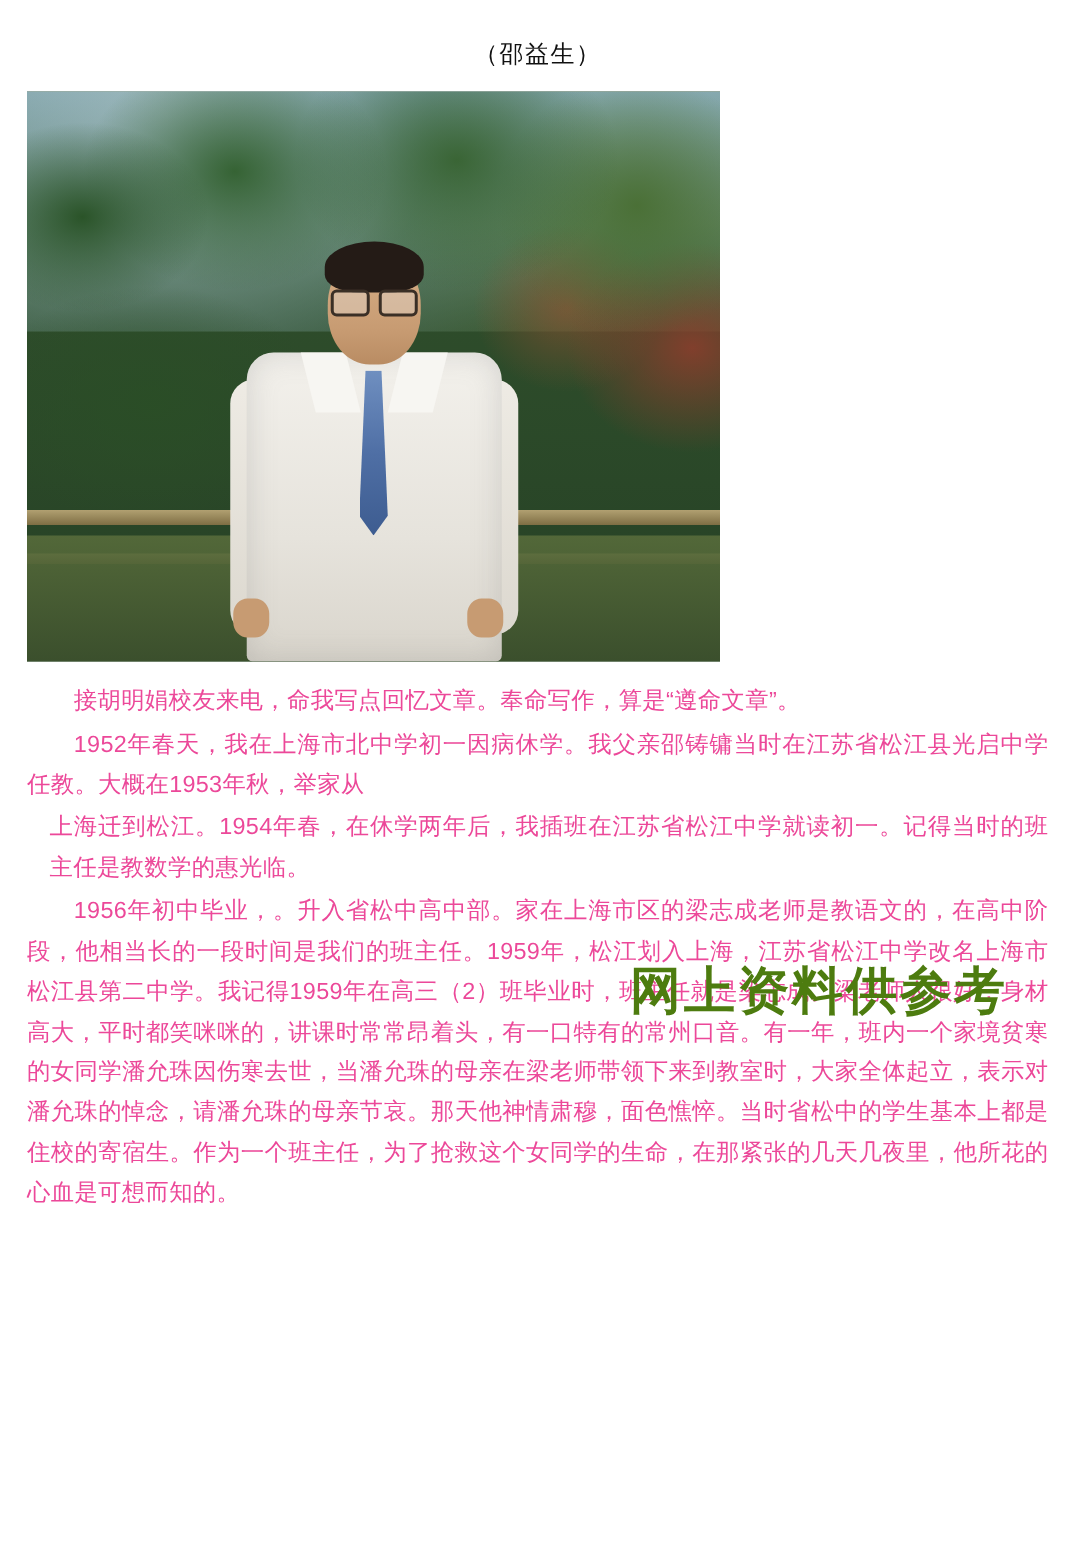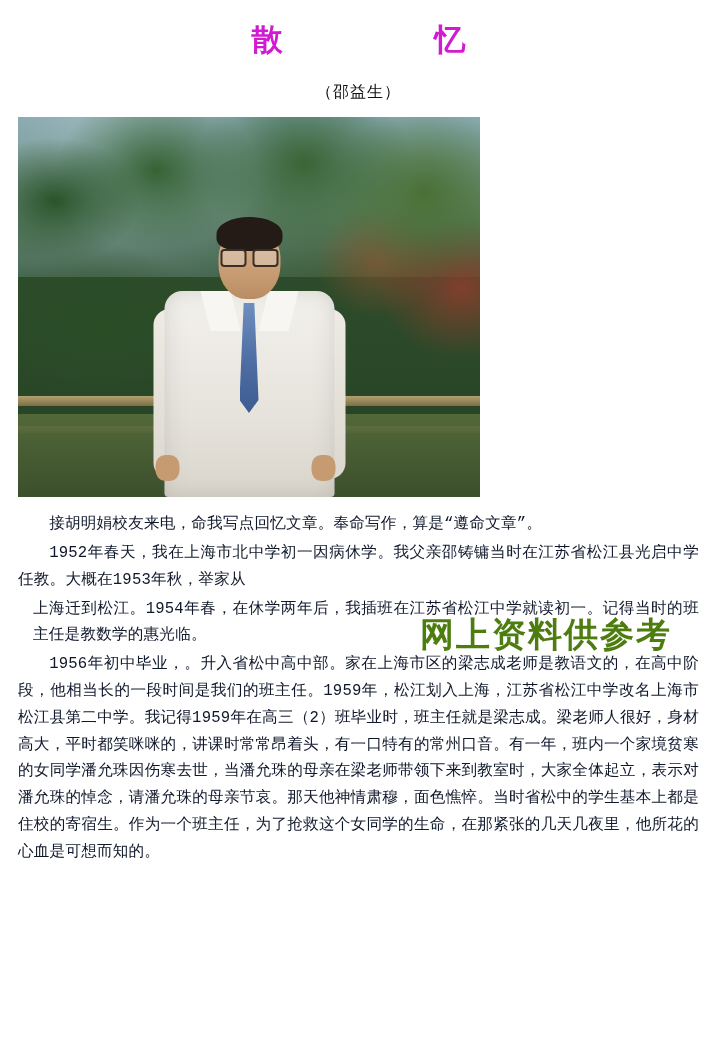--- a/index.html
+++ b/index.html
@@ -167,24 +167,24 @@
     bottom: 16px;
     width: 24px; height: 26px;
     border-radius: 40%;
     background: #c79b72;
   }
   .p-hand-l { left: 50%; margin-left: -94px; }
   .p-hand-r { left: 50%; margin-left: 62px; }
 
   .body-text {
     margin-top: 14px;
-    font-family: Liberation Mono, monospace;
+    font-family: Liberation Sans, sans-serif;
     font-size: 15.6px;
     line-height: 1.72;
-    color: #0f172a;
+    color: #ec4899;
     text-align: justify;
     letter-spacing: 0.2px;
     position: relative;
     z-index: 2;
   }
   .body-text p {
     margin: 0 0 2px 0;
     text-indent: 2em;
   }
   .body-text p.noindent { text-indent: 0; margin-left: 15px; }
@@ -220,21 +220,20 @@
     font-size: 13px;
     text-align: right;
     margin-top: -4px;
   }
 </style>
 </head>
 <body>
 
 <div class="page">
 
-  <div class="doc-title">散　　忆</div>
 
   <div class="doc-author">（邵益生）</div>
 
   <div class="photo-wrap">
     <div class="photo-sky"></div>
     <div class="photo-foliage"></div>
     <div class="photo-rail"></div>
     <div class="photo-rail2"></div>
     <div class="photo-ground"></div>
     <div class="person">

